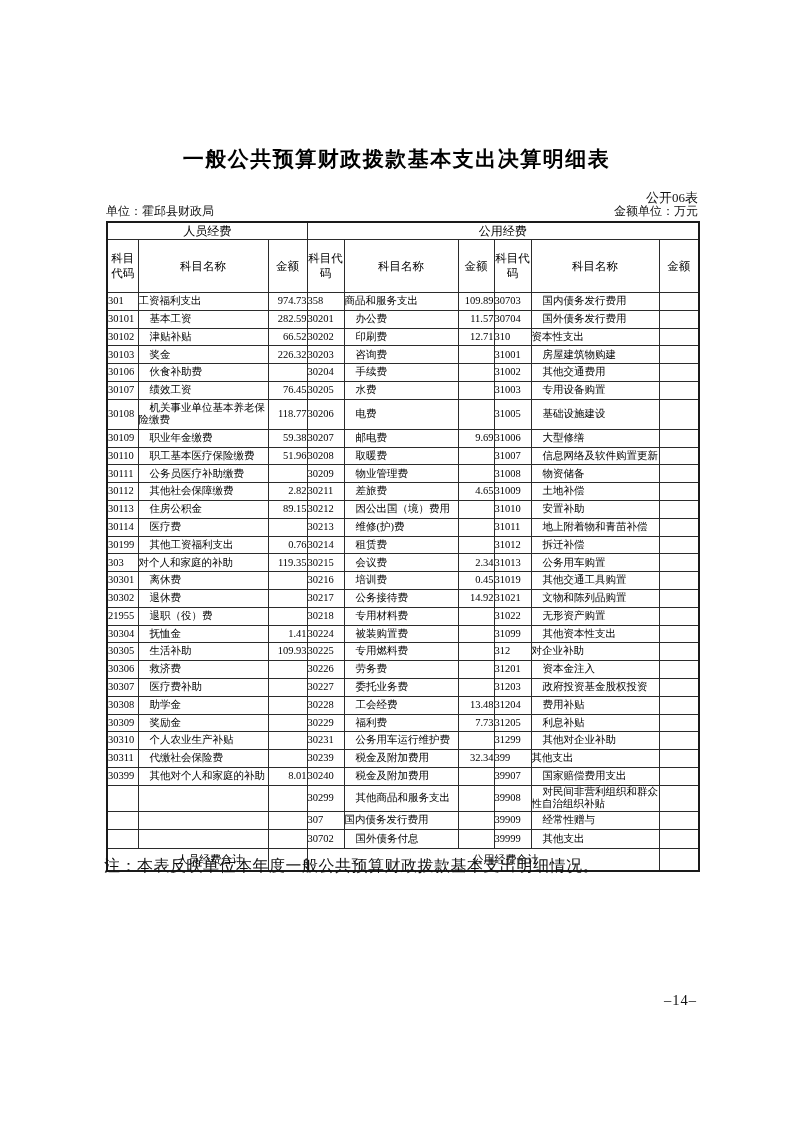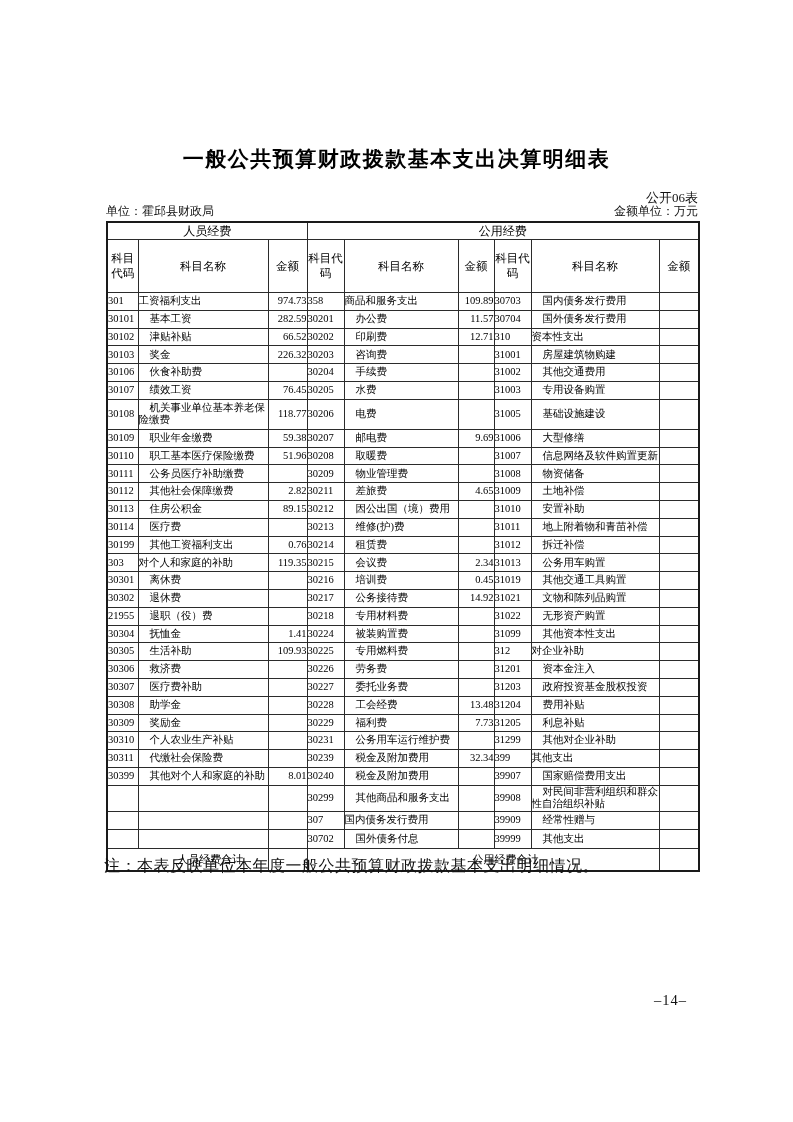--- a/index.html
+++ b/index.html
@@ -32,21 +32,21 @@
   td.name.sub{text-indent:11px;}
   td.amt{text-align:right;padding:1px 4px 1px 1px;}
   tr.r-n td{height:16.8px;}
   tr.r-t td{height:29px;}
   tr.r-m td{height:25px;}
   tr.r-e td{height:17.5px;margin-top:36px;}
   tr.r-f td{height:21px;padding-left:45px;}
   td.total-label{text-align:center;font-size:11px;}
   .note{position:absolute;top:856px;left:104px;font-size:16px;letter-spacing:0.5px;}
   .page-number{
-    position:absolute;top:992px;right:106px;font-size:14.5px;letter-spacing:1px;text-align:right;
+    position:absolute;top:992px;right:96px;font-size:14.5px;letter-spacing:1px;text-align:right;
   }
 </style>
 </head>
 <body>
 
 <div class="doc-title">一般公共预算财政拨款基本支出决算明细表</div>
 <div class="form-label">公开06表</div>
 <div class="unit-line">
   <span>单位：霍邱县财政局</span>
   <span>金额单位：万元</span>

